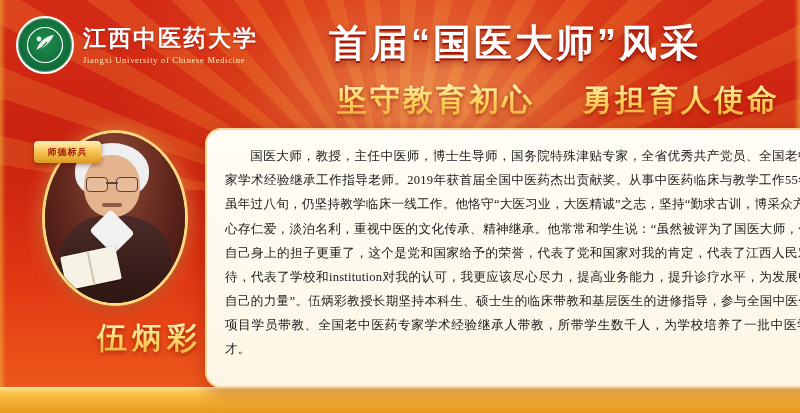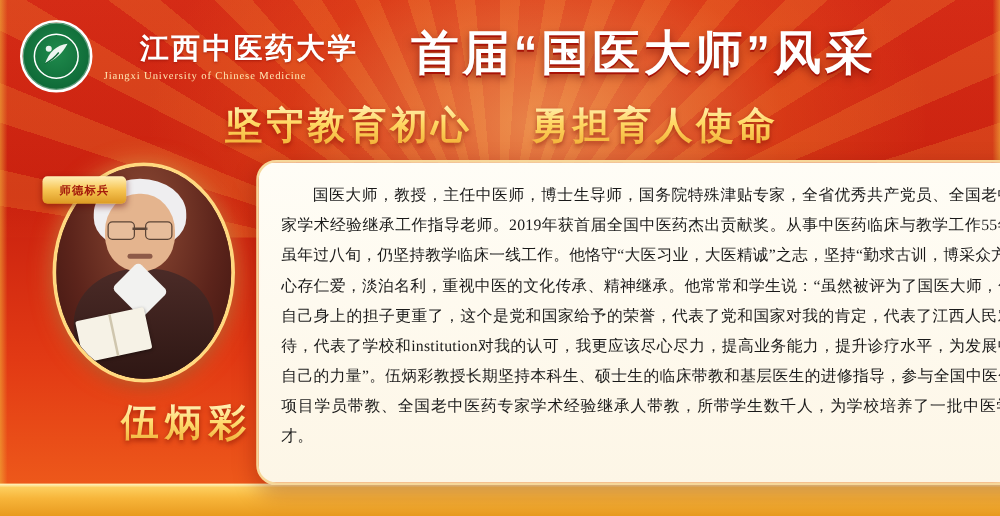--- a/index.html
+++ b/index.html
@@ -86,21 +86,20 @@
   .logo-mark svg { display:block; }
   .logo-text { display: flex; flex-direction: column; justify-content: center; }
   .logo-cn {
     font-size: 23px;
     font-weight: bold;
     color: #ffffff;
     letter-spacing: 2px;
     line-height: 1.15;
     white-space: nowrap;
     text-shadow: 0 1px 2px rgba(120,0,0,0.5);
-    margin-left: 29px;
   }
   .logo-en {
     margin-top: 3px;
     font-size: 8.5px;
     color: #ffe9b5;
     letter-spacing: 0.7px;
     white-space: nowrap;
     font-family: "Liberation Serif", serif;
   }
 
@@ -116,21 +115,21 @@
     letter-spacing: 3px;
     line-height: 1.25;
     white-space: nowrap;
     text-shadow: 0 2px 0 #a81408, 0 3px 7px rgba(90,0,0,0.55);
     z-index: 5;
   }
   .subline {
     position: absolute;
     left: 180px; top: 80px;
     width: 600px;
-    text-align: left;
+    text-align: right;
     font-size: 30px;
     font-weight: bold;
     letter-spacing: 3px;
     white-space: nowrap;
     z-index: 5;
     font-family: "Liberation Serif", serif;
     color: #ffe07a;
     background: linear-gradient(180deg, #fff6c8 0%, #ffd864 45%, #f0a92c 100%);
     -webkit-background-clip: text;
     background-clip: text;

